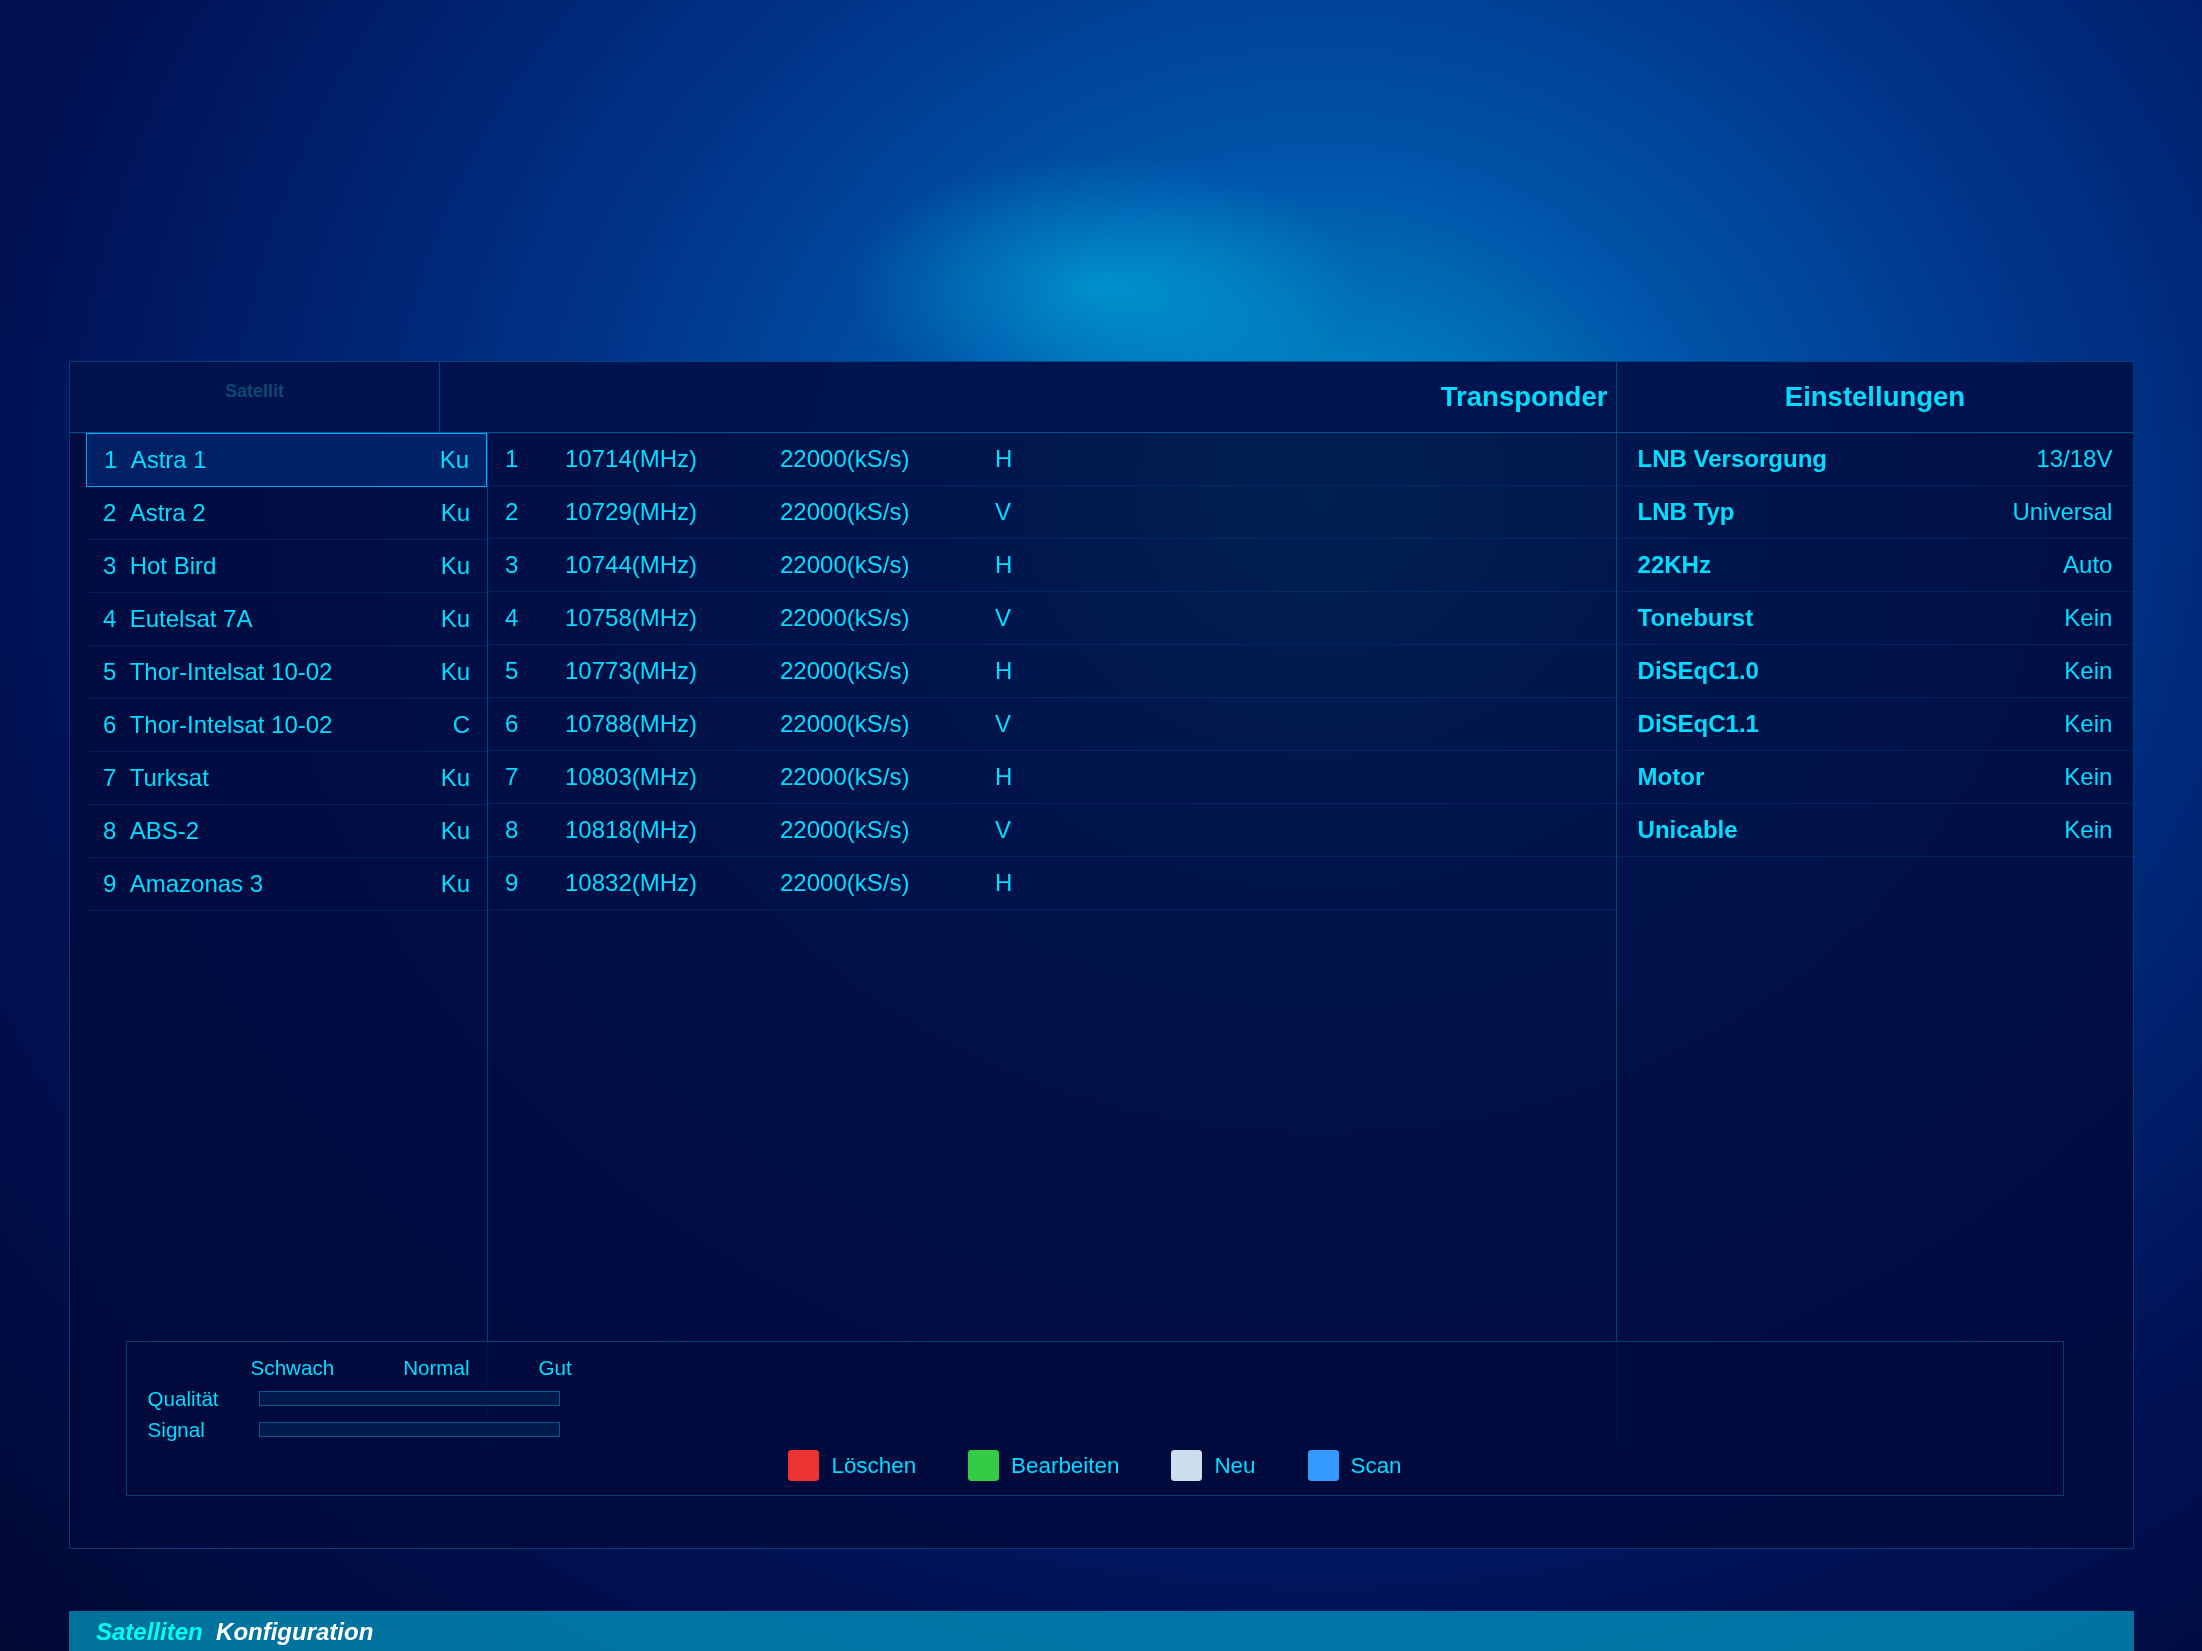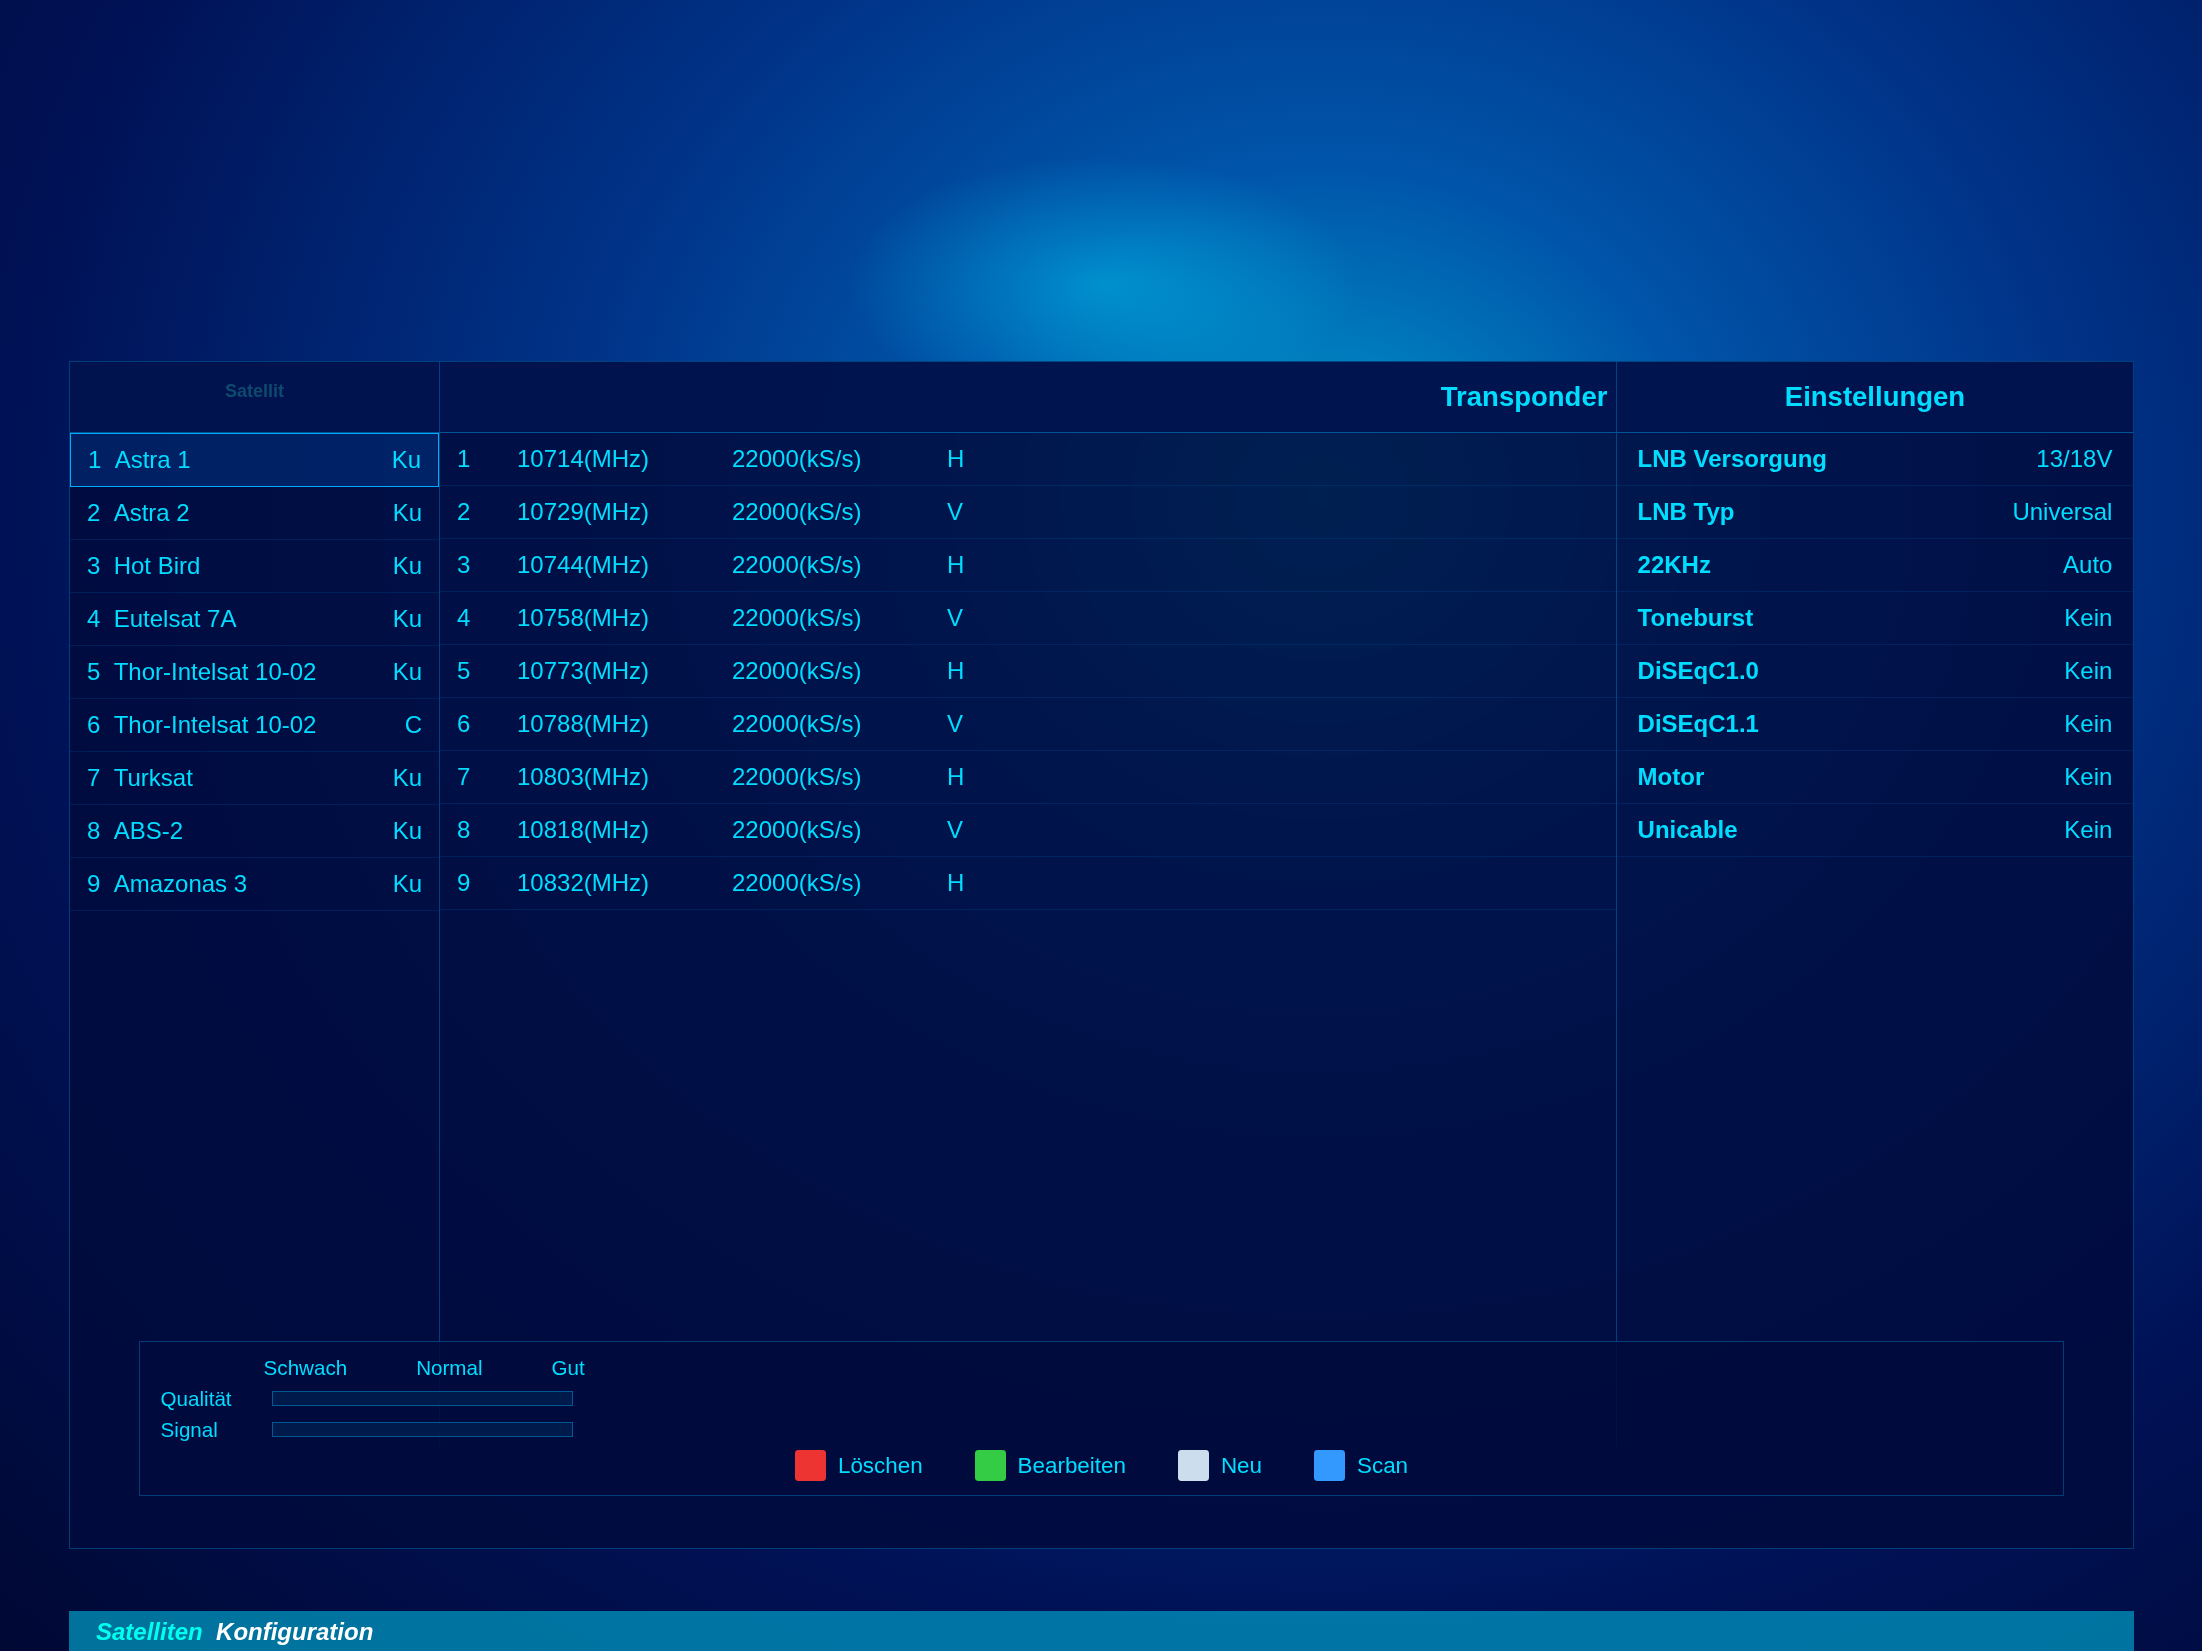--- a/index.html
+++ b/index.html
@@ -72,22 +72,23 @@
     }
 
     
     .content-area {
       display: flex;
       height: calc(100% - 172px);
     }
 
     
     .satellite-col {
-      width: 370px;
+      width: 418px;
       border-right: 0.9px solid rgba(0, 180, 255, 0.3);
+      padding-left: 16px;
     }
 
     .sat-row {
       display: flex;
       align-items: center;
       justify-content: space-between;
       padding: 12px 17px;
       color: #00ddff;
       font-size: 24px;
       border-bottom: 0.9px solid rgba(0, 100, 180, 0.2);
@@ -163,21 +164,21 @@
     }
 
     .set-value {
       color: #00ddff;
     }
 
     
     .bottom-bar {
       position: absolute;
       bottom: 52px;
-      left: 69px;
+      left: 56px;
       right: 69px;
       background: rgba(0, 10, 60, 0.85);
       border: 0.9px solid rgba(0, 180, 255, 0.3);
       padding: 13.8px 20.6px;
     }
 
     .quality-section {
       display: flex;
       flex-direction: column;
       gap: 6.9px;

